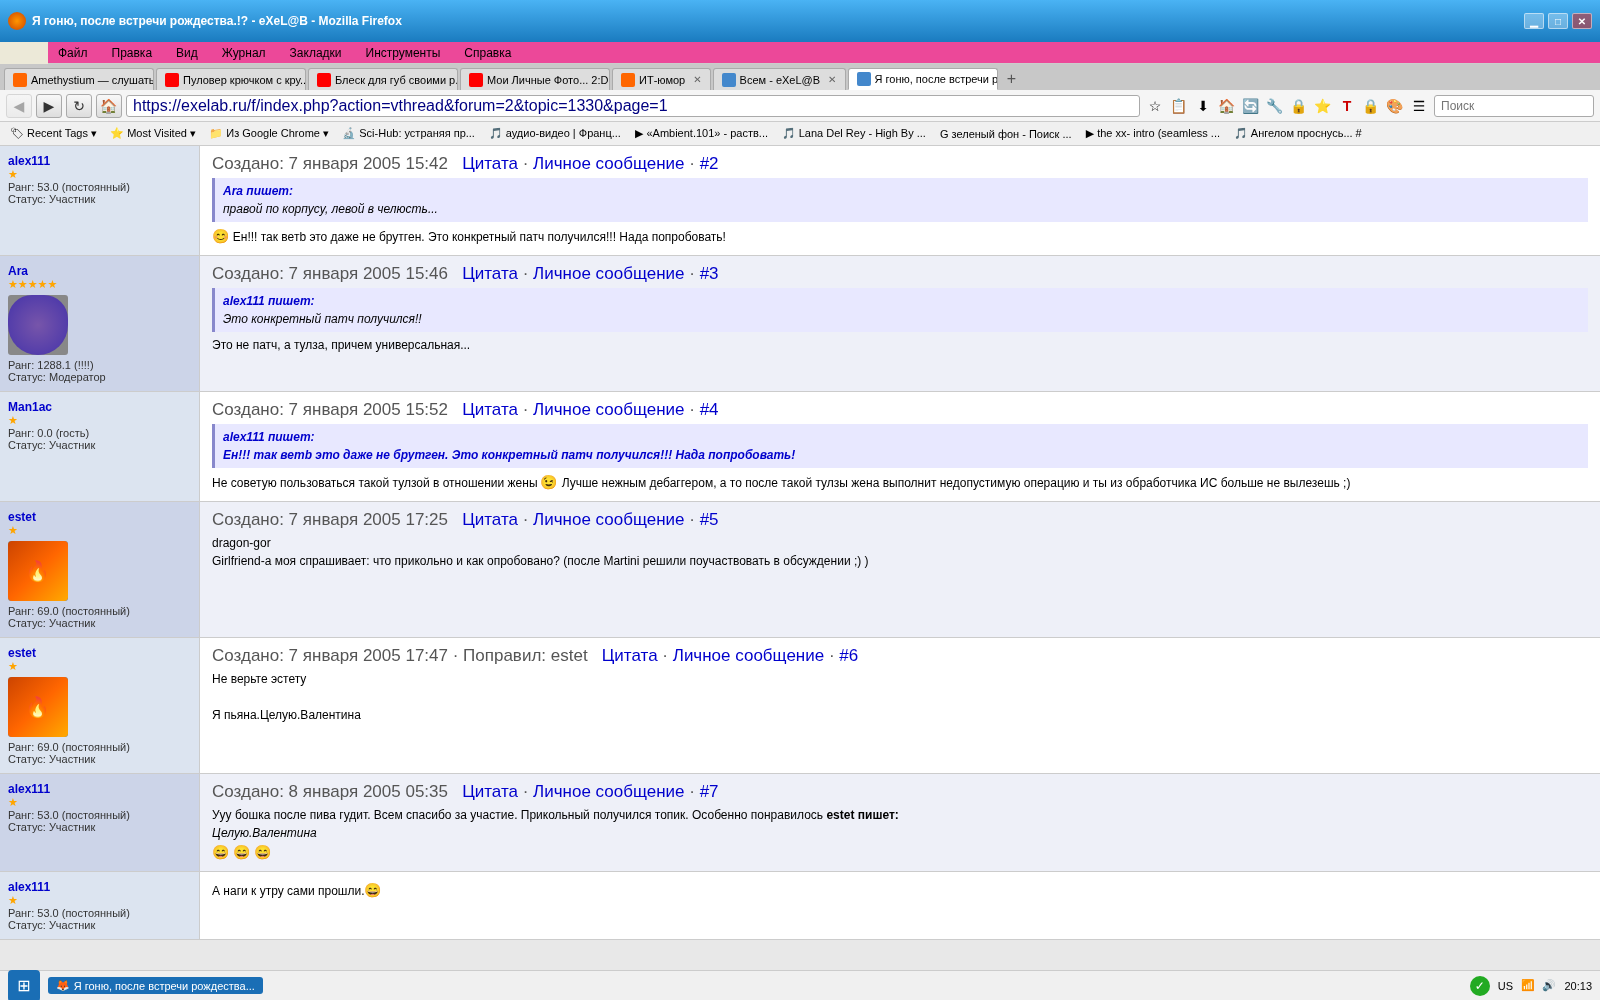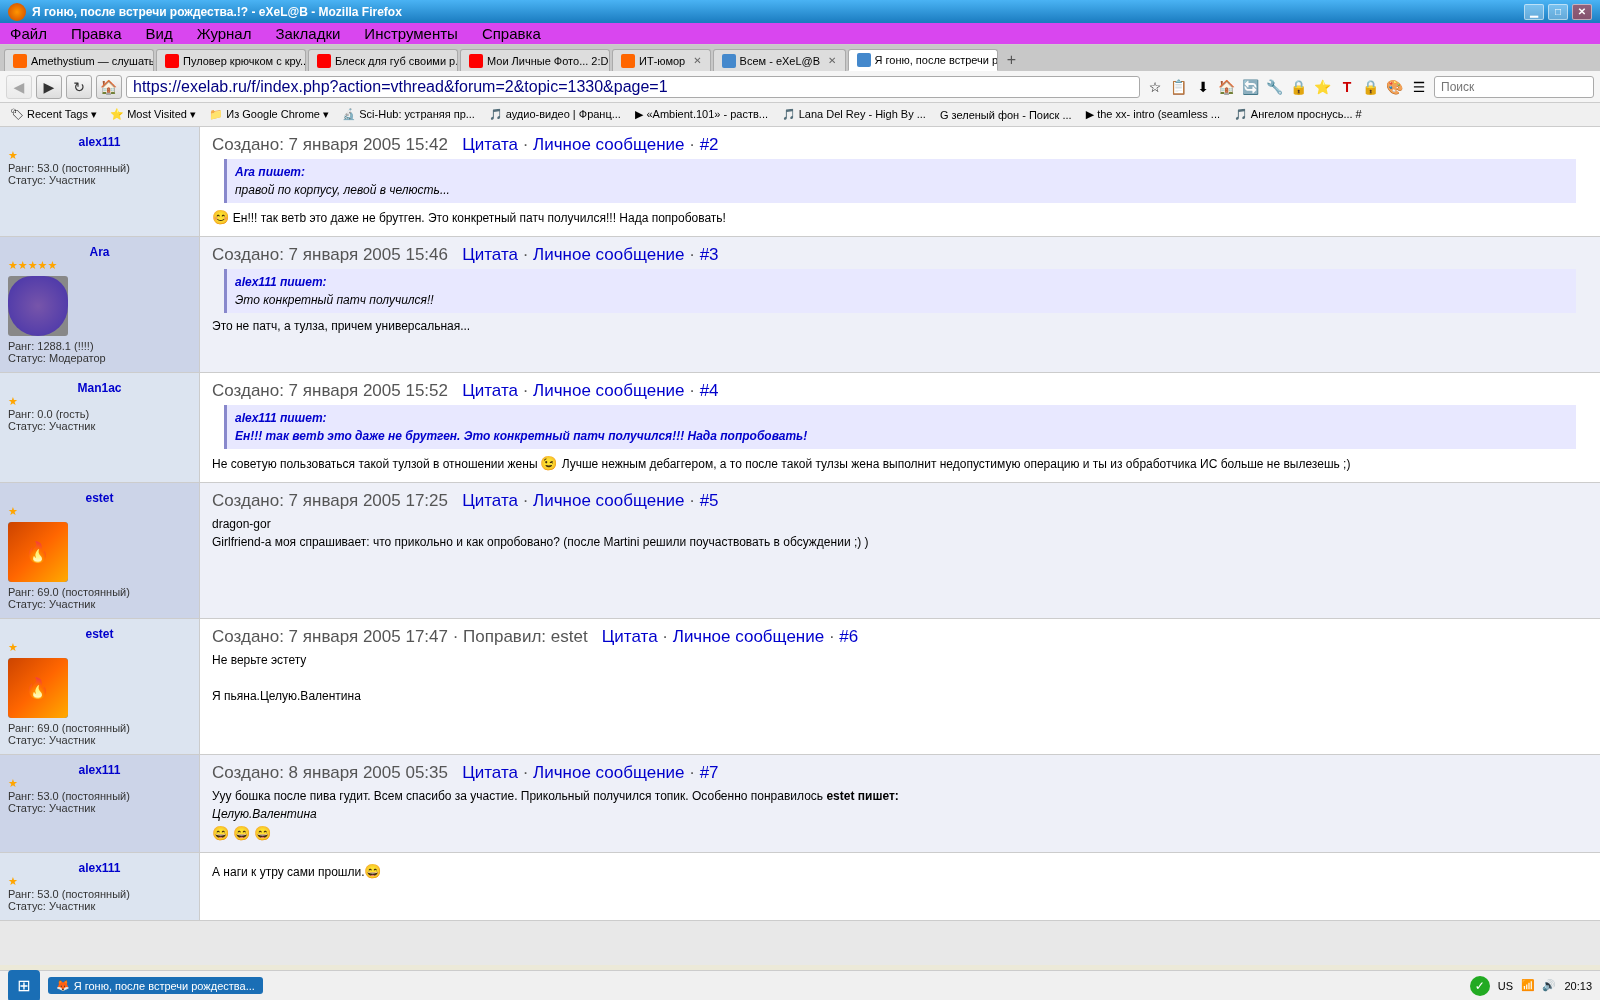--- a/index.html
+++ b/index.html
@@ -1,44 +1,45 @@
 <!DOCTYPE html>
 <html><head>
   <meta charset="utf-8">
   <style>
     * { margin: 0; padding: 0; box-sizing: border-box; }
     body { font-family: Arial, sans-serif; font-size: 12px; background: #ece9d8; overflow: hidden; width: 1600px; height: 1000px; }
 
     
     .title-bar {
       background: linear-gradient(to bottom, #4ab3f4, #1a7bbf);
-      height: 23px;
+      height: 42px;
       display: flex;
       align-items: center;
       justify-content: space-between;
       padding: 0 8px;
       color: white;
       font-size: 12px;
       font-weight: bold;
     }
     .title-bar-left { display: flex; align-items: center; gap: 6px; }
     .firefox-logo { width: 18px; height: 18px; background: radial-gradient(circle, #ff9500, #cc4400); border-radius: 50%; }
     .title-bar-right { display: flex; gap: 4px; }
     .title-btn { width: 20px; height: 16px; background: rgba(255,255,255,0.3); border: 1px solid rgba(255,255,255,0.5); border-radius: 2px; cursor: pointer; display: flex; align-items: center; justify-content: center; font-size: 10px; color: white; }
 
     
     .menu-bar {
-      background: #d946ef;
+      background: #ec4899;
       height: 22px;
       display: flex;
       align-items: center;
       padding: 0 6px;
       gap: 16px;
       border-bottom: 1px solid #ccc;
-      font-size: 15px;
+      font-size: 12px;
+      margin-left: 48px;
     }
     .menu-item { cursor: pointer; padding: 2px 4px; }
 
     
     .tab-bar {
       background: #c8c8c8;
       height: 26px;
       display: flex;
       align-items: flex-end;
       padding: 0 4px;
@@ -144,31 +145,31 @@
       background: white;
     }
     .post:nth-child(even) { background: #f0f0f0; }
     .post-author {
       width: 200px;
       min-width: 200px;
       padding: 8px;
       border-right: 1px solid #ccc;
       background: #dce4f0;
     }
-    .author-name { color: #0000cc; font-weight: bold; font-size: 12px; cursor: pointer; text-align: center; }
+    .author-name { color: #0000cc; font-weight: bold; font-size: 12px; cursor: pointer; }
     .author-stars { color: #ffa500; font-size: 11px; }
     .author-avatar { width: 60px; height: 60px; margin: 4px 0; background: #888; border-radius: 3px; display: flex; align-items: center; justify-content: center; overflow: hidden; }
     .author-rank { font-size: 11px; color: #333; }
     .author-status { font-size: 11px; color: #333; }
 
     .post-content { flex: 1; padding: 8px 12px; }
     .post-meta { font-size: 17px; color: #555; margin-bottom: 4px; }
     .post-meta a { color: #0000cc; text-decoration: none; cursor: pointer; }
     .post-body { font-size: 12px; line-height: 1.5; color: #000; }
-    .quote-block { background: #e8e8ff; border-left: 3px solid #8888cc; padding: 4px 8px; margin: 4px 12px; font-style: italic; }
+    .quote-block { background: #e8e8ff; border-left: 3px solid #8888cc; padding: 4px 8px; margin: 4px 0; font-style: italic; }
     .bold-blue { color: #0000cc; font-weight: bold; }
     .post-number { color: #0000cc; }
 
     
     .status-bar {
       height: 30px;
       background: #f0f0f0;
       border-top: 1px solid #ccc;
       display: flex;
       align-items: center;

